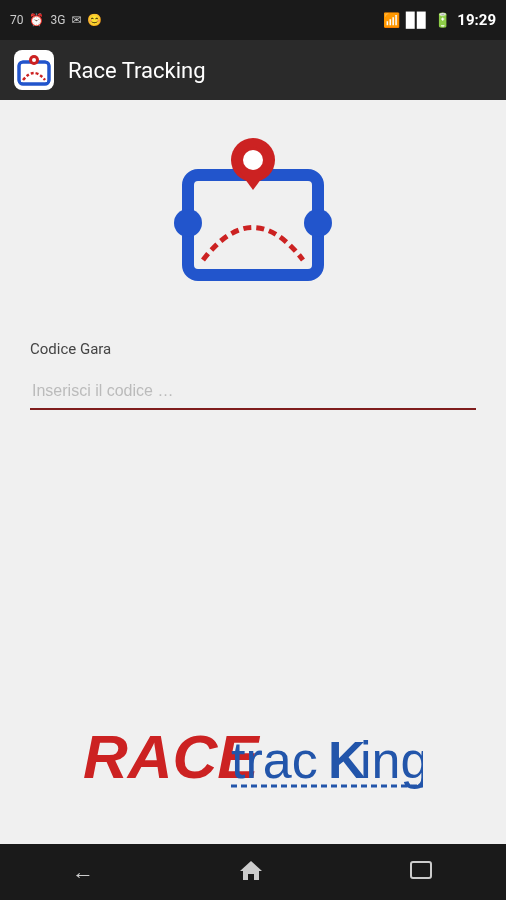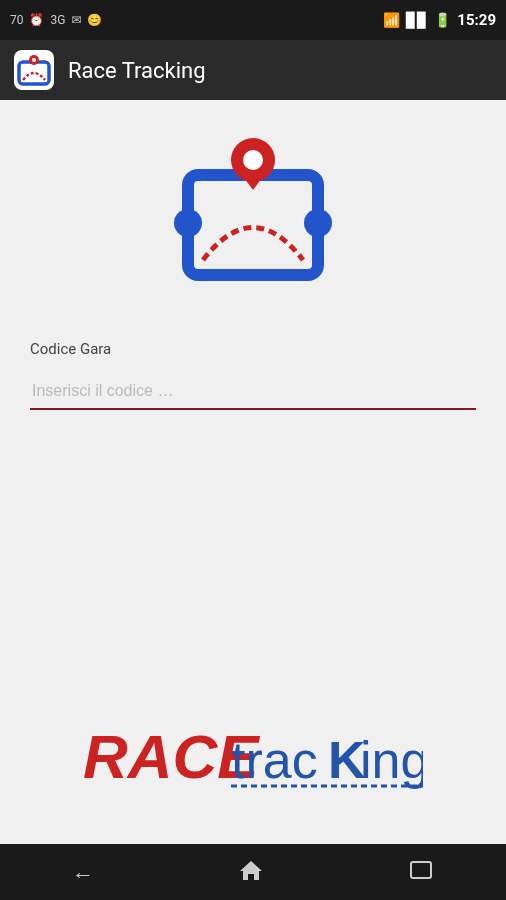--- a/index.html
+++ b/index.html
@@ -179,21 +179,21 @@
     <span class="status-icon">70</span>
     <span class="status-icon">⏰</span>
     <span class="status-icon">3G</span>
     <span class="status-icon">✉</span>
     <span class="status-icon">😊</span>
   </div>
   <div class="status-bar-right">
     <span style="font-size:14px;">📶</span>
     <span style="font-size:14px;">▊▊</span>
     <span style="font-size:14px;">🔋</span>
-    <span>15:29</span>
+    <span>19:29</span>
   </div>
 </div>
 
 <div class="app-bar">
   <div class="app-icon">
     <svg width="36" height="36" viewBox="0 0 36 36">
 
       <rect x="3" y="10" width="30" height="22" rx="4" ry="4" fill="#2255cc" stroke="#2255cc" stroke-width="3" fill-opacity="0"></rect>
       <rect x="3" y="10" width="30" height="22" rx="4" ry="4" fill="none" stroke="#2255cc" stroke-width="3"></rect>
 

